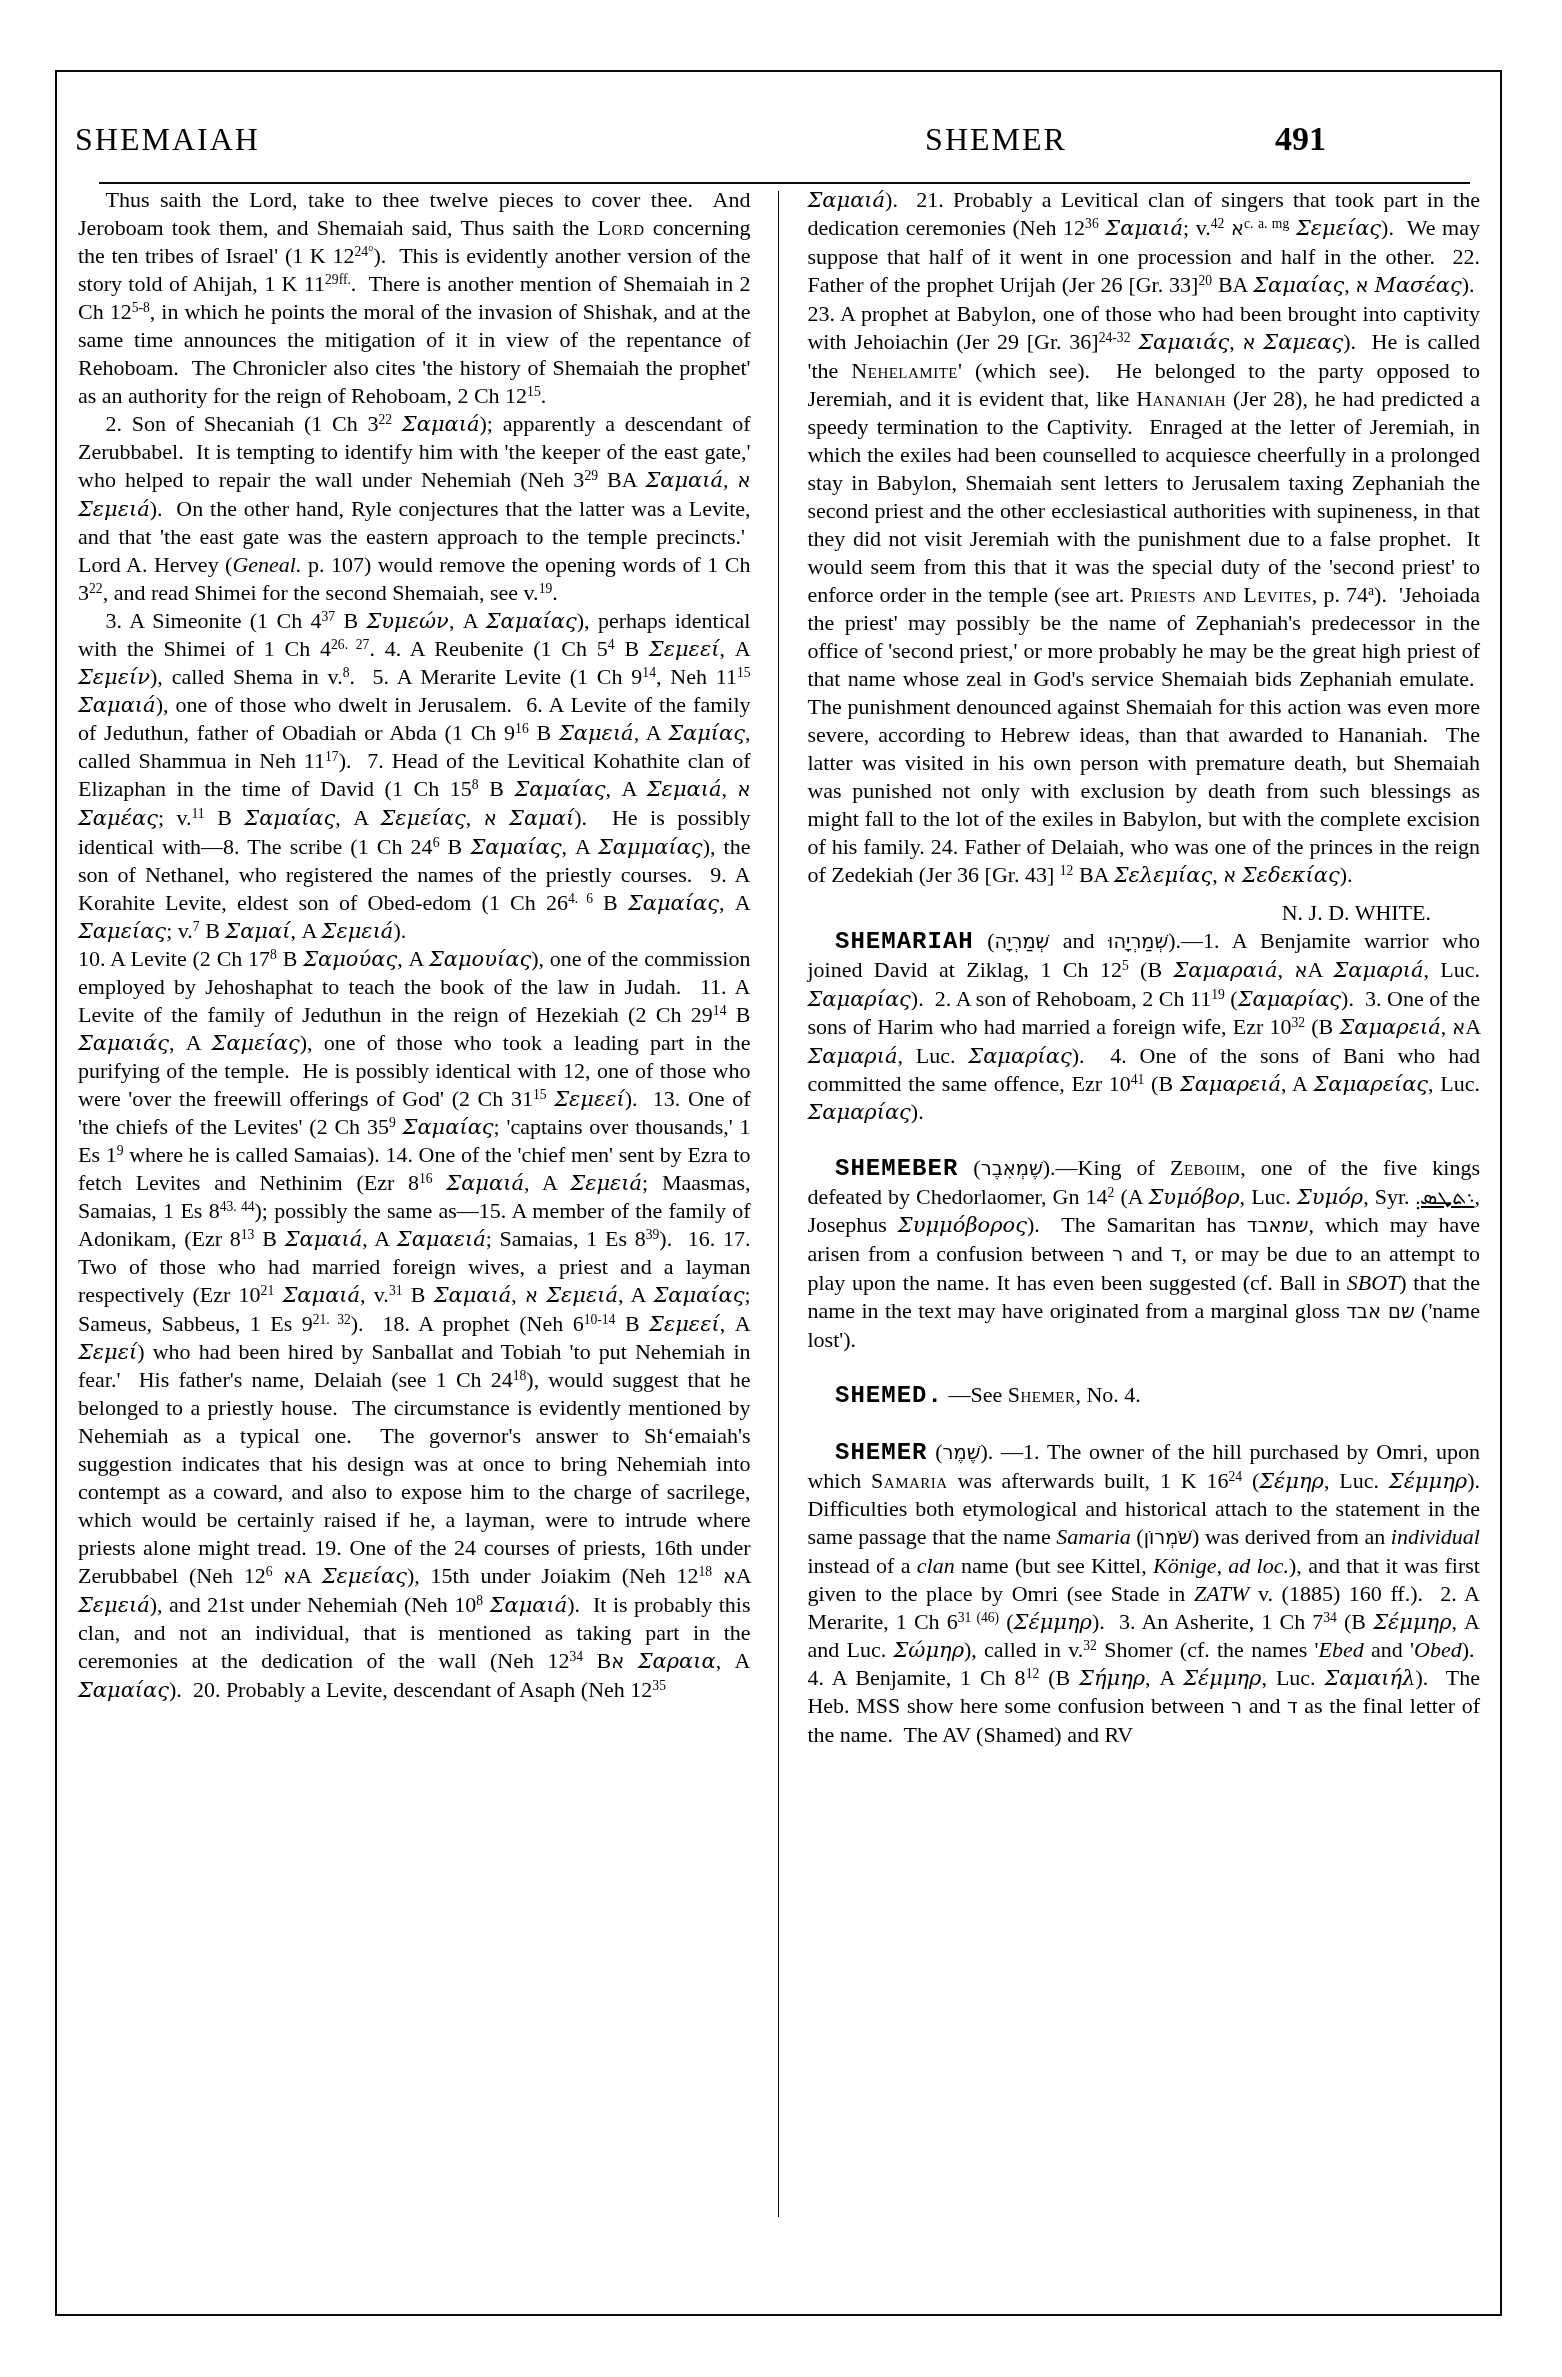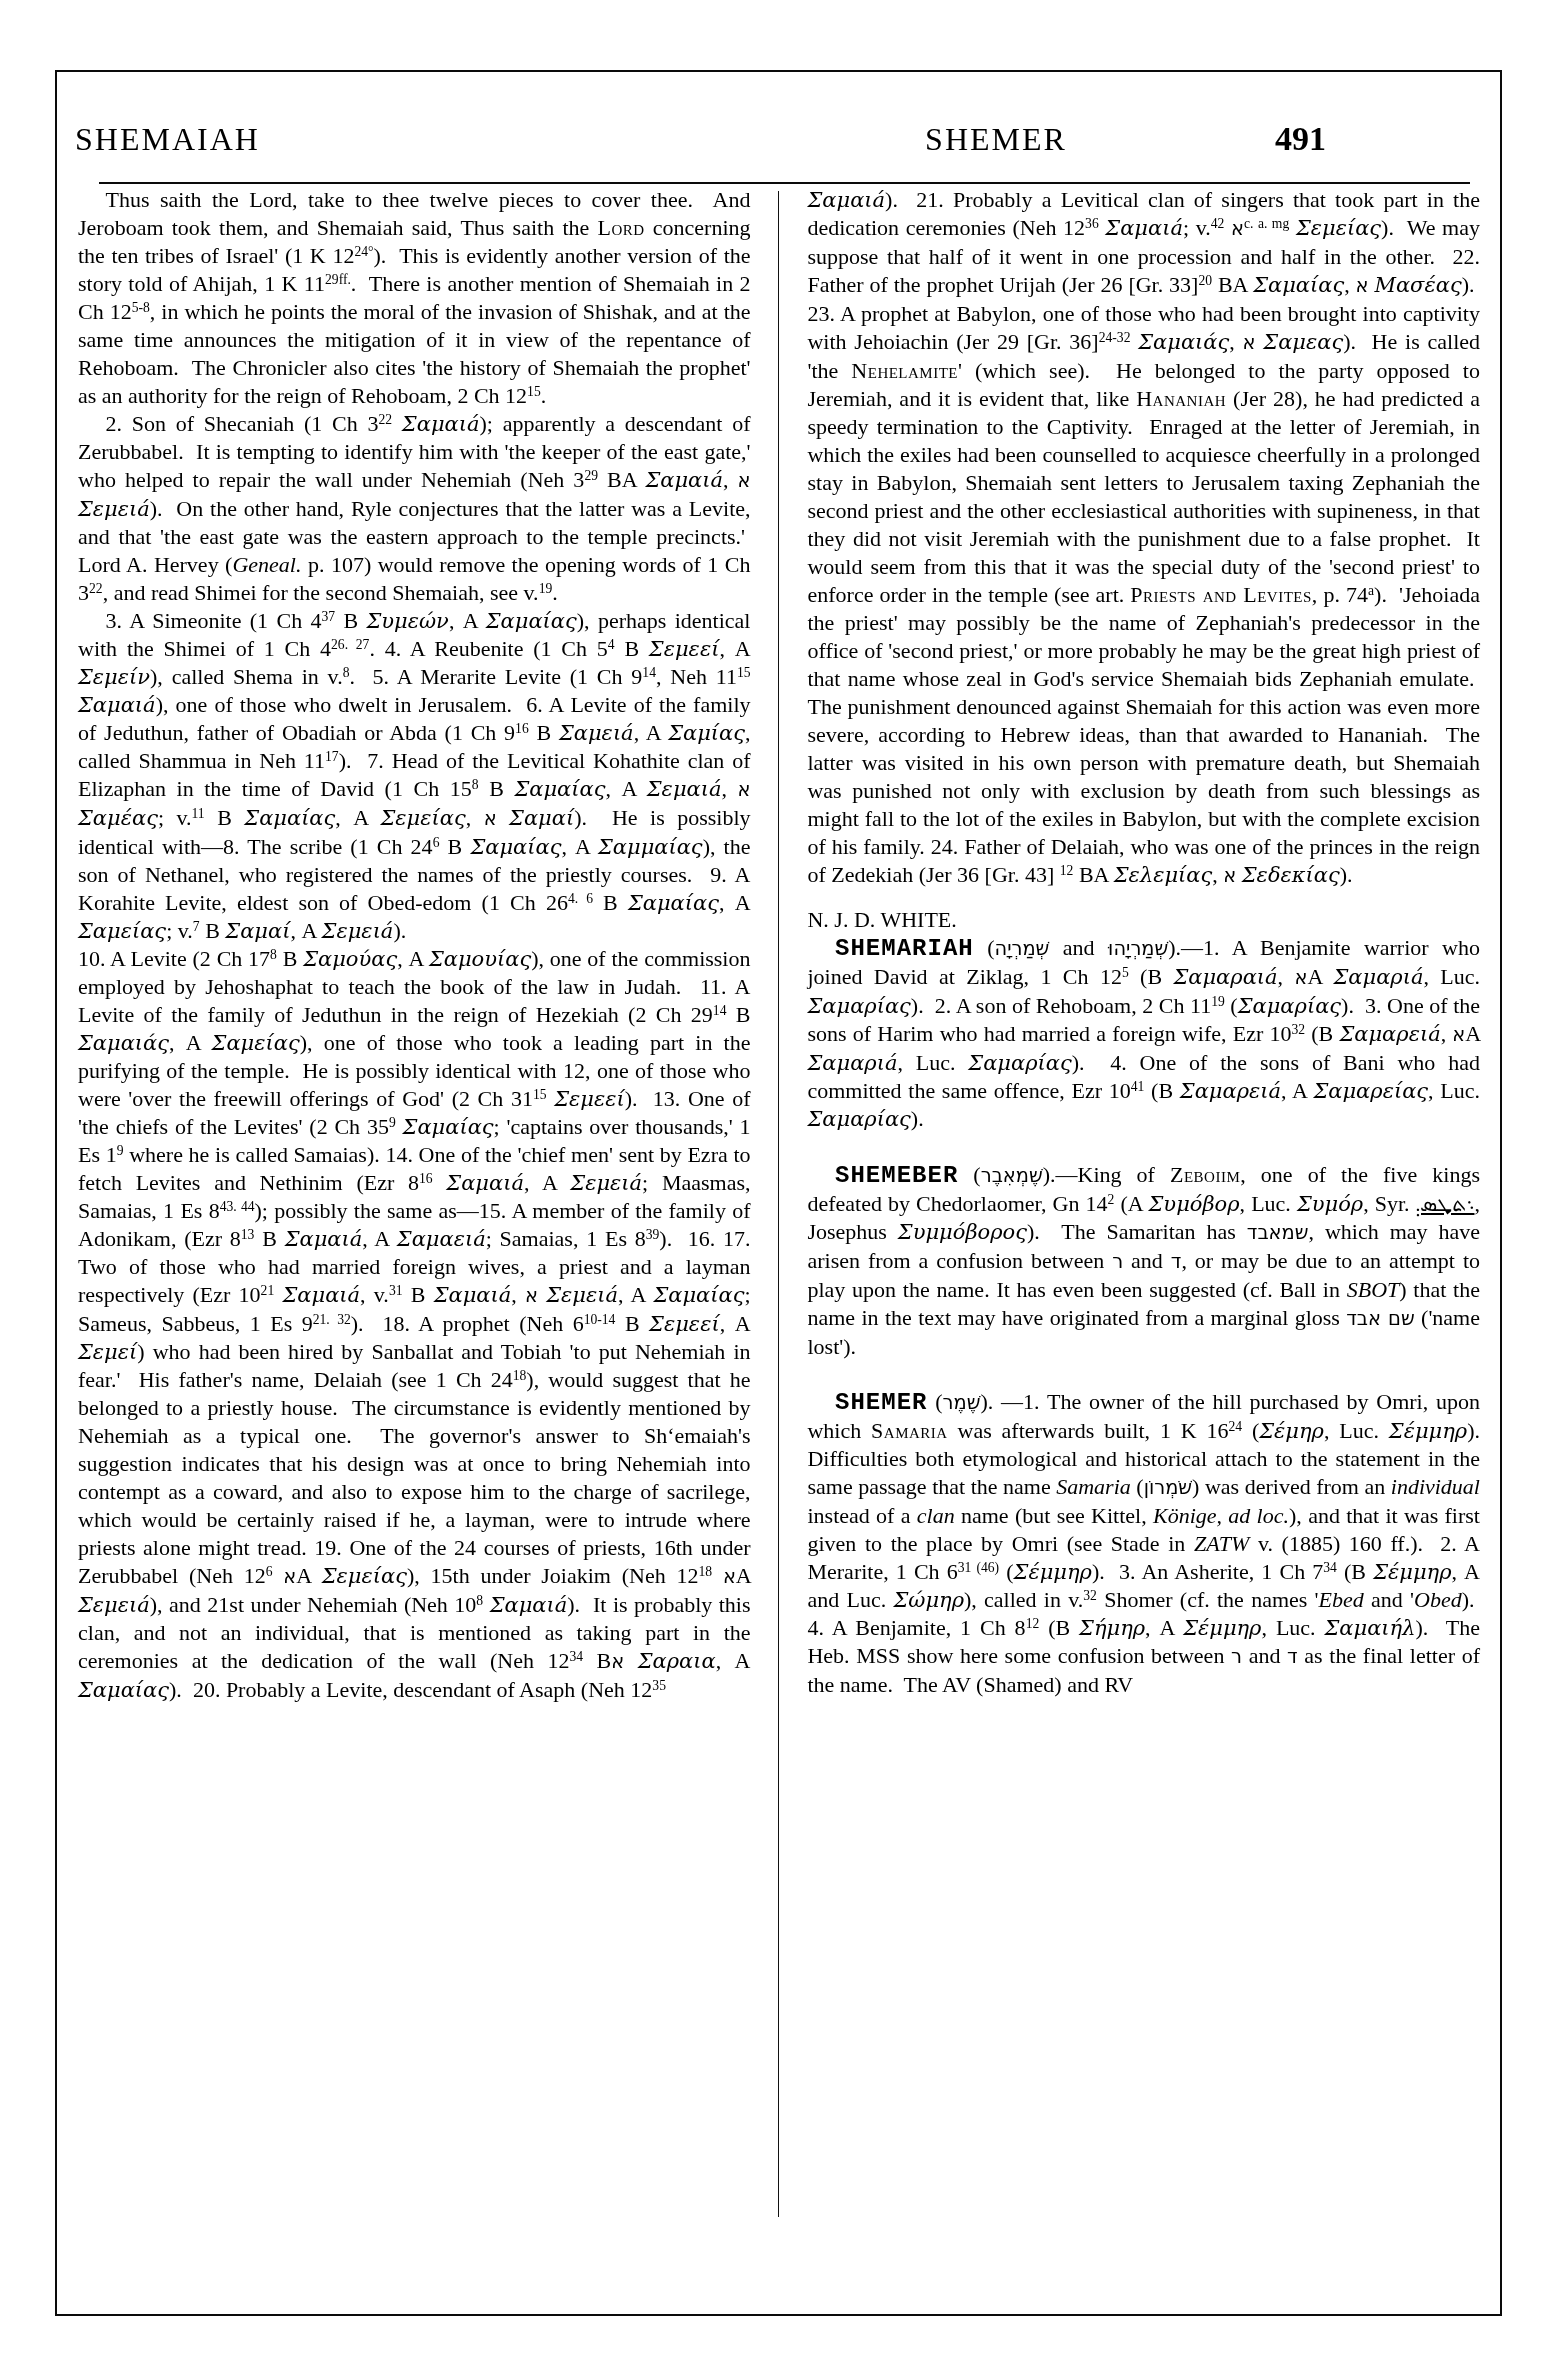--- a/index.html
+++ b/index.html
@@ -138,23 +138,23 @@
     line-height: 0;
   }
   .entry {
     font-weight: 700;
     font-size: 24px;
     letter-spacing: 1px;
     font-family: Liberation Mono, monospace;
   }
   .sig {
     display: block;
-    text-align: left;
+    text-align: right;
     padding-right: 49px;
-    margin-top: 16px;
+    margin-top: 9px;
   }
 </style>
 </head>
 <body>
 
 <div id="page-frame"></div>
 
 <div id="running-head">
   <div class="rh-left">SHEMAIAH</div>
   <div class="rh-center">SHEMER</div>
@@ -182,20 +182,24 @@
     <p class="ind">
       <span class="entry">SHEMARIAH</span>
       <span>(<span class="heb">שְׁמַרְיָה</span> and <span class="heb">שְׁמַרְיָהוּ</span>).—<b>1.</b> A Benjamite warrior who joined David at Ziklag, 1 Ch 12<sup>5</sup> (B <span class="gk">Σαμαραιá</span>, <span class="heb">א</span>A <span class="gk">Σαμαριá</span>, Luc. <span class="gk">Σαμαρίας</span>).&nbsp; <b>2.</b> A son of Rehoboam, 2 Ch 11<sup>19</sup> (<span class="gk">Σαμαρίας</span>).&nbsp; <b>3.</b> One of the sons of Harim who had married a foreign wife, Ezr 10<sup>32</sup> (B <span class="gk">Σαμαρειá</span>, <span class="heb">א</span>A <span class="gk">Σαμαριá</span>, Luc. <span class="gk">Σαμαρίας</span>).&nbsp; <b>4.</b> One of the sons of Bani who had committed the same offence, Ezr 10<sup>41</sup> (B <span class="gk">Σαμαρειá</span>, A <span class="gk">Σαμαρείας</span>, Luc. <span class="gk">Σαμαρίας</span>).</span>
     </p>
 
     <p class="ind gap2">
       <span class="entry">SHEMEBER</span>
       <span>(<span class="heb">שֶׁמְאִבֶר</span>).—King of <span class="sc">Zeboiim</span>, one of the five kings defeated by Chedorlaomer, Gn 14<sup>2</sup> (A <span class="gk">Συμόβορ</span>, Luc. <span class="gk">Συμόρ</span>, Syr. <span class="syr">܈ܬܜܣ܄</span>, Josephus <span class="gk">Συμμόβορος</span>).&nbsp; The Samaritan has <span class="heb">שמאבד</span>, which may have arisen from a confusion between <span class="heb">ר</span> and <span class="heb">ד</span>, or may be due to an attempt to play upon the name. It has even been suggested (cf. Ball in <span class="it">SBOT</span>) that the name in the text may have originated from a marginal gloss <span class="heb">שם אבד</span> ('name lost').</span>
     </p>
 
+    <p class="ind gap2">
+      <span class="entry">SHEMED.</span>
+      <span>—See <span class="sc">Shemer</span>, No. <b>4.</b></span>
+    </p>
 
     <p class="ind gap2">
       <span class="entry">SHEMER</span>
       <span>(<span class="heb">שֶׁמֶר</span>). —<b>1.</b> The owner of the hill purchased by Omri, upon which <span class="sc">Samaria</span> was afterwards built, 1 K 16<sup>24</sup> (<span class="gk">Σέμηρ</span>, Luc. <span class="gk">Σέμμηρ</span>). Difficulties both etymological and historical attach to the statement in the same passage that the name <span class="it">Samaria</span> (<span class="heb">שֹׁמְרוֹן</span>) was derived from an <span class="it">individual</span> instead of a <span class="it">clan</span> name (but see Kittel, <span class="it">Könige, ad loc.</span>), and that it was first given to the place by Omri (see Stade in <span class="it">ZATW</span> v. (1885) 160 ff.).&nbsp; <b>2.</b> A Merarite, 1 Ch 6<sup>31 (46)</sup> (<span class="gk">Σέμμηρ</span>).&nbsp; <b>3.</b> An Asherite, 1 Ch 7<sup>34</sup> (B <span class="gk">Σέμμηρ</span>, A and Luc. <span class="gk">Σώμηρ</span>), called in v.<sup>32</sup> <b>Shomer</b> (cf. the names '<span class="it">Ebed</span> and '<span class="it">Obed</span>).&nbsp; <b>4.</b> A Benjamite, 1 Ch 8<sup>12</sup> (B <span class="gk">Σήμηρ</span>, A <span class="gk">Σέμμηρ</span>, Luc. <span class="gk">Σαμαιήλ</span>).&nbsp; The Heb. MSS show here some confusion between <span class="heb">ר</span> and <span class="heb">ד</span> as the final letter of the name.&nbsp; The AV (Shamed) and RV</span>
     </p>
   </div>
 </div>
 
 
 </body></html>

